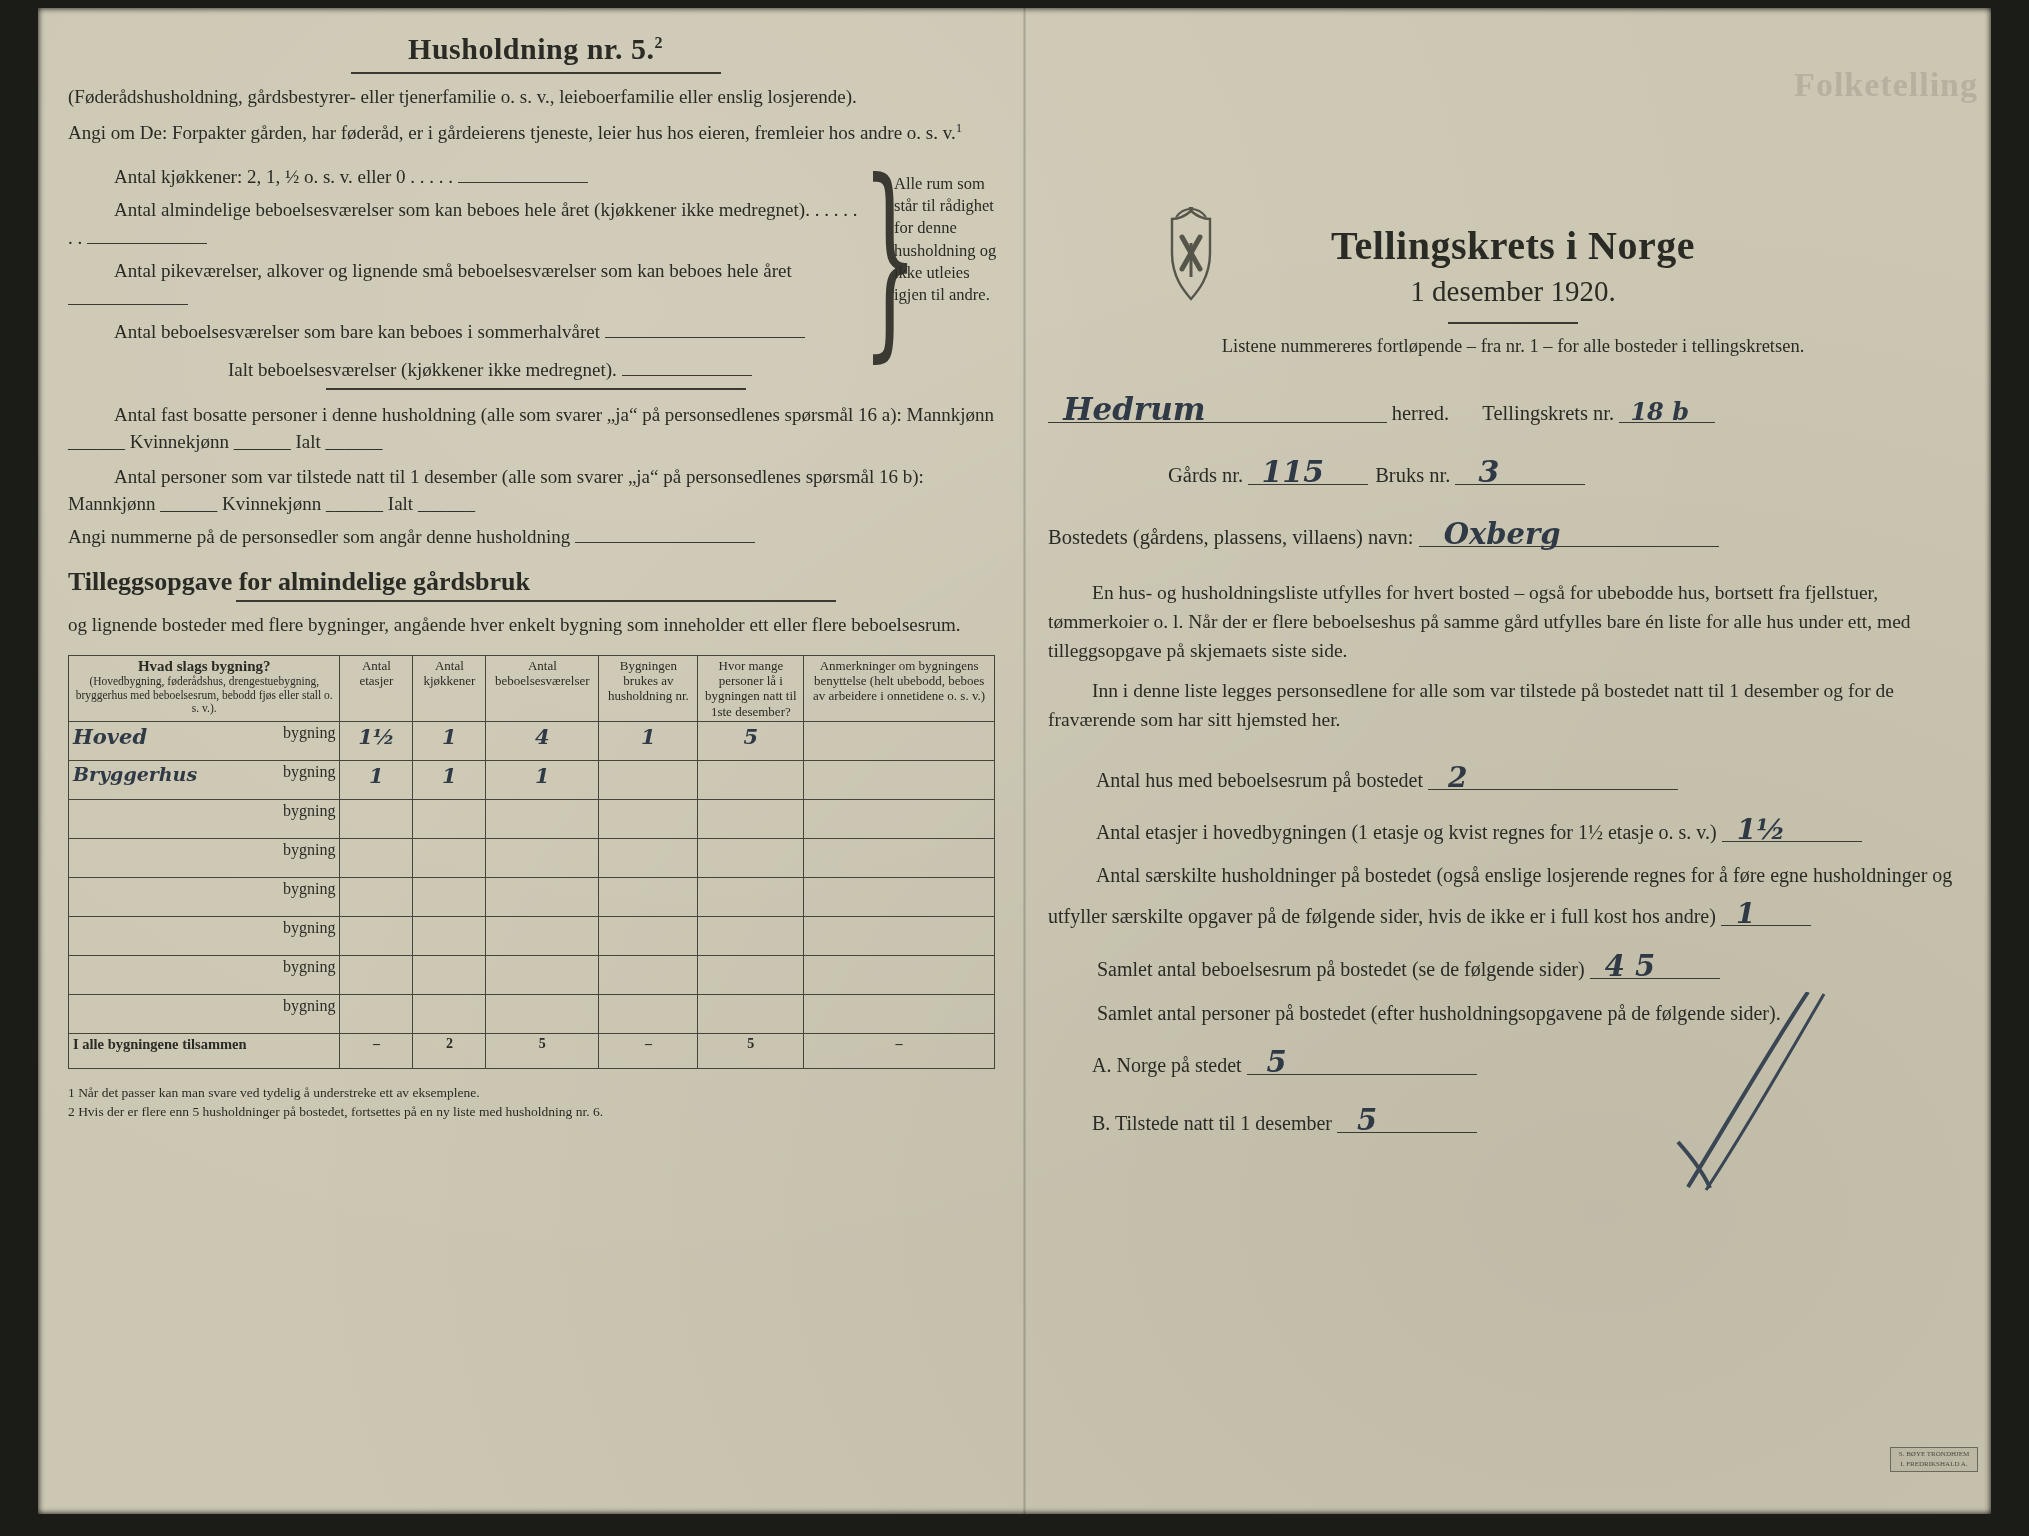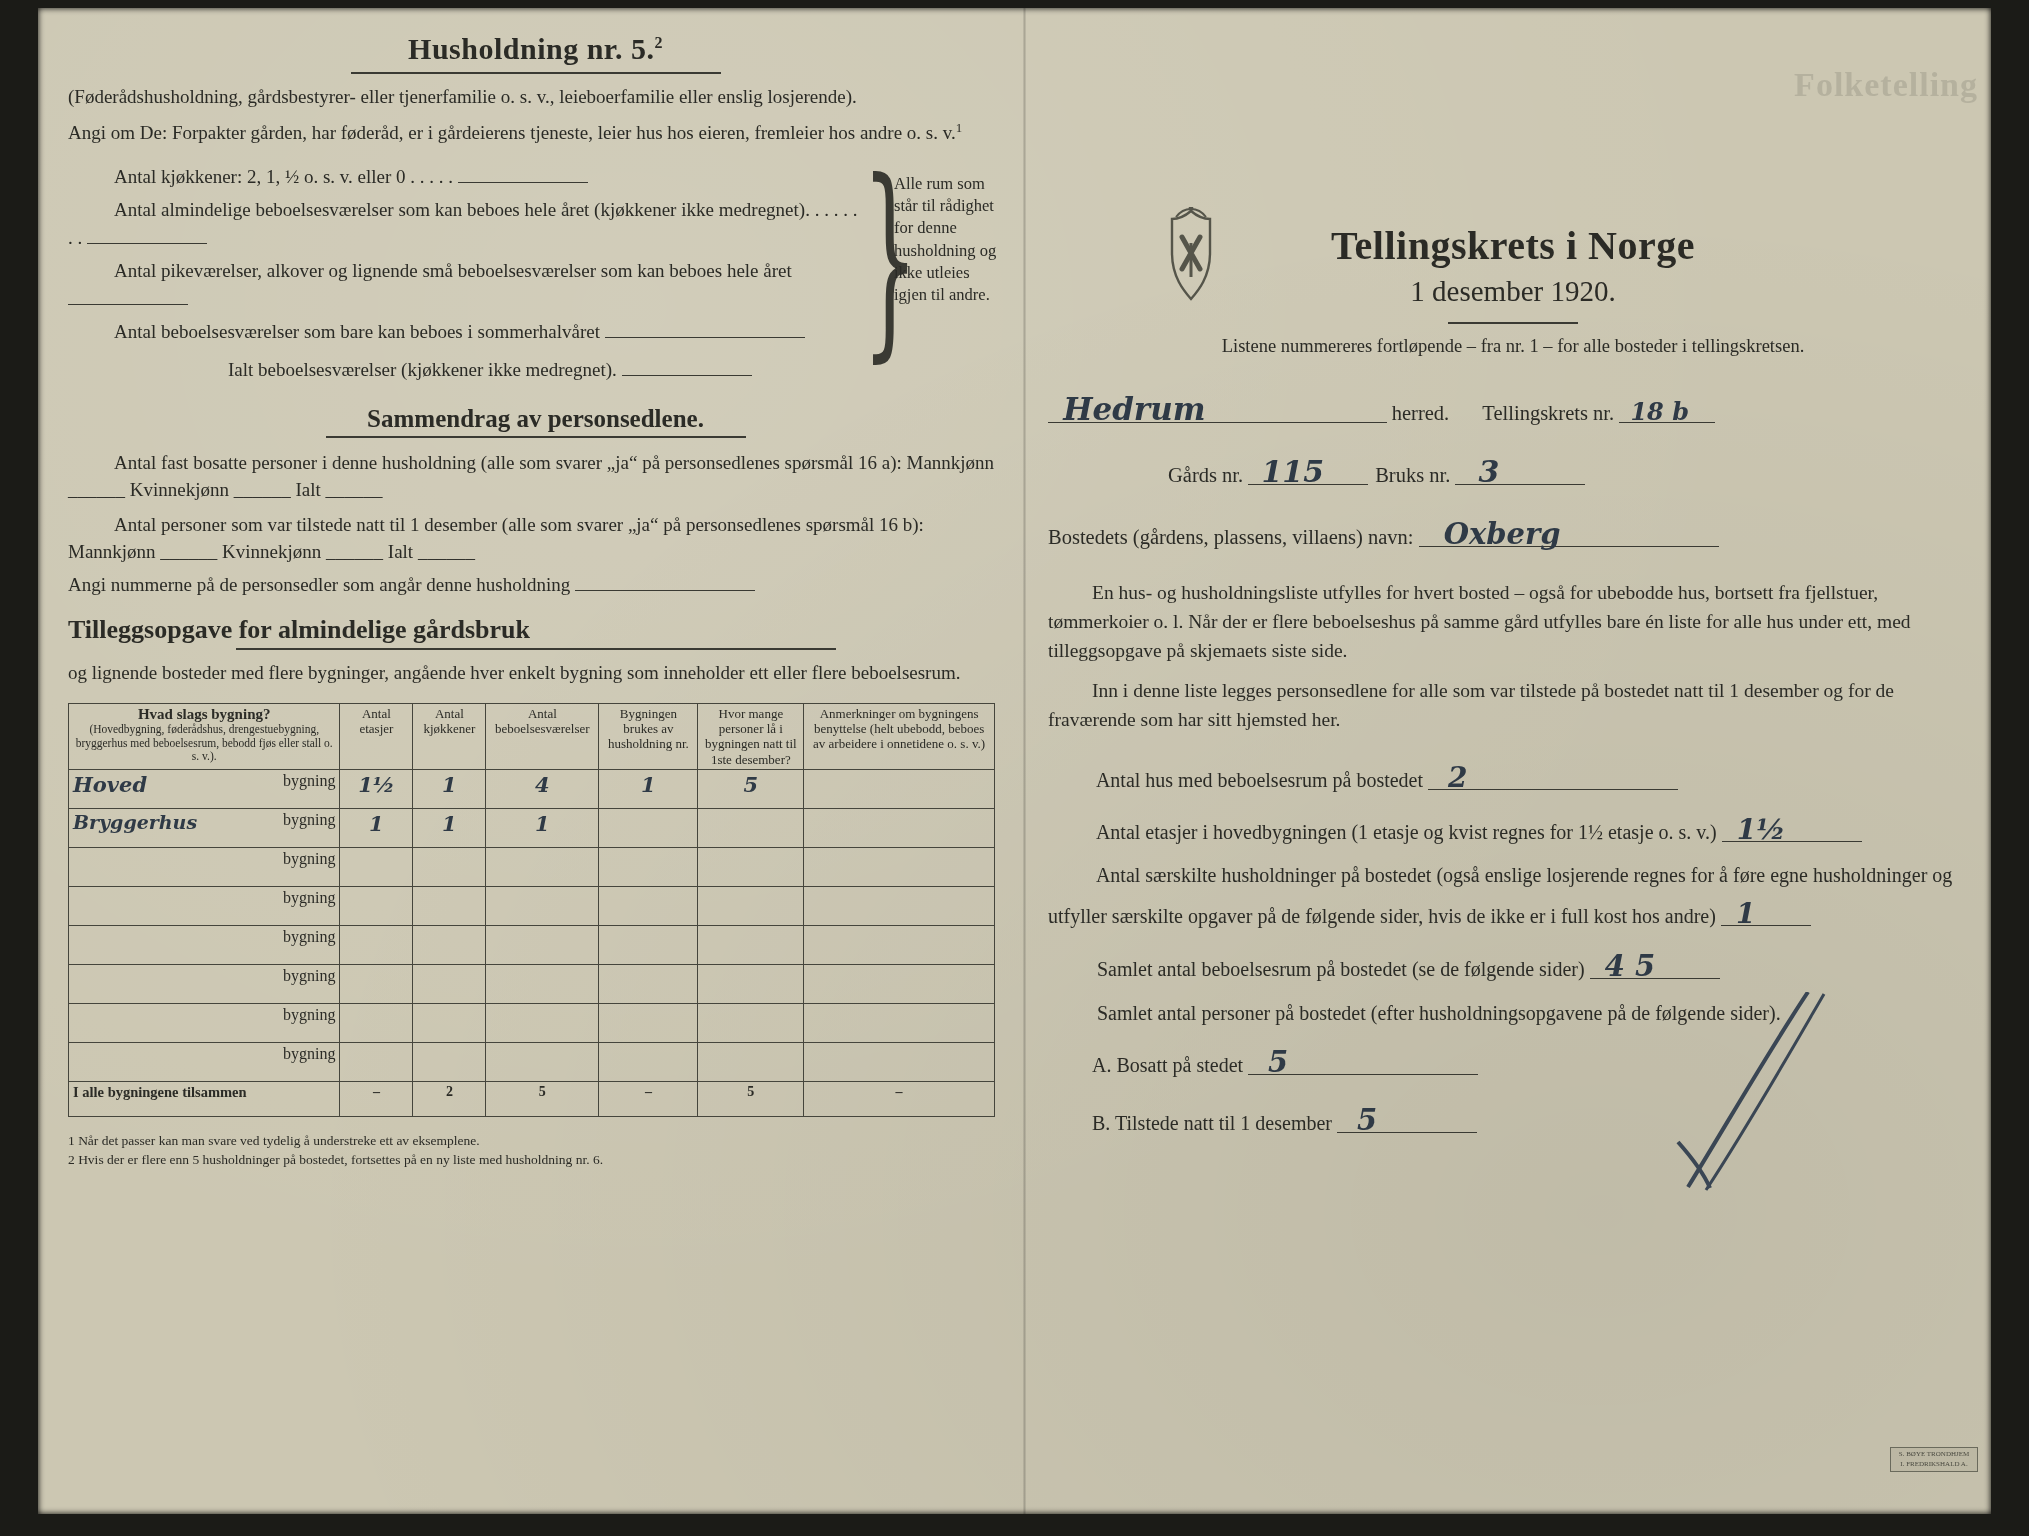--- a/index.html
+++ b/index.html
@@ -164,21 +164,20 @@
           <span class="fline" style="width:130px;"></span>
         </div>
       </div>
 
       <div class="brace-area">
         <div class="brace">}</div>
         <div class="brace-txt">Alle rum som står til rådighet for denne husholdning og ikke utleies igjen til andre.</div>
       </div>
     </div>
 
-    <div class="hdr2">Sammendrag av personsedlene.</div>
     <div class="hdr2-u"></div>
 
     <p class="p indent">Antal fast bosatte personer i denne husholdning (alle som svarer „ja“ på personsedlenes spørsmål 16 a): Mannkjønn ______ Kvinnekjønn ______ Ialt ______</p>
     <p class="p indent" style="margin-top:8px;">Antal personer som var tilstede natt til 1 desember (alle som svarer „ja“ på personsedlenes spørsmål 16 b): Mannkjønn ______ Kvinnekjønn ______ Ialt ______</p>
     <p class="p" style="margin-top:6px;">
       <span>Angi nummerne på de personsedler som angår denne husholdning</span>
       <span class="fline" style="width:180px;"></span>
     </p>
 
     <div class="hdr3">Tilleggsopgave for almindelige gårdsbruk</div>
@@ -371,21 +370,21 @@
         <span class="u" style="width:130px;"></span>
         <span class="hw" style="font-size:29px;margin-left:-120px;">4 5</span>
       </div>
 
       <div class="qline" style="margin-bottom:4px;">
         <span style="display:inline-block;width:44px;"></span>
         <span>Samlet antal personer på bostedet (efter husholdningsopgavene på de følgende sider).</span>
       </div>
 
       <div class="qline" style="margin-top:10px;padding-left:44px;">
-        <span>A.  Bosatt på stedet</span>
+        <span>A.  Norge på stedet</span>
         <span class="u" style="width:230px;"></span>
         <span class="hw" style="font-size:29px;margin-left:-215px;">5</span>
       </div>
 
       <div class="qline" style="margin-top:12px;padding-left:44px;">
         <span>B.  Tilstede natt til 1 desember</span>
         <span class="u" style="width:140px;"></span>
         <span class="hw" style="font-size:29px;margin-left:-125px;">5</span>
       </div>
 

